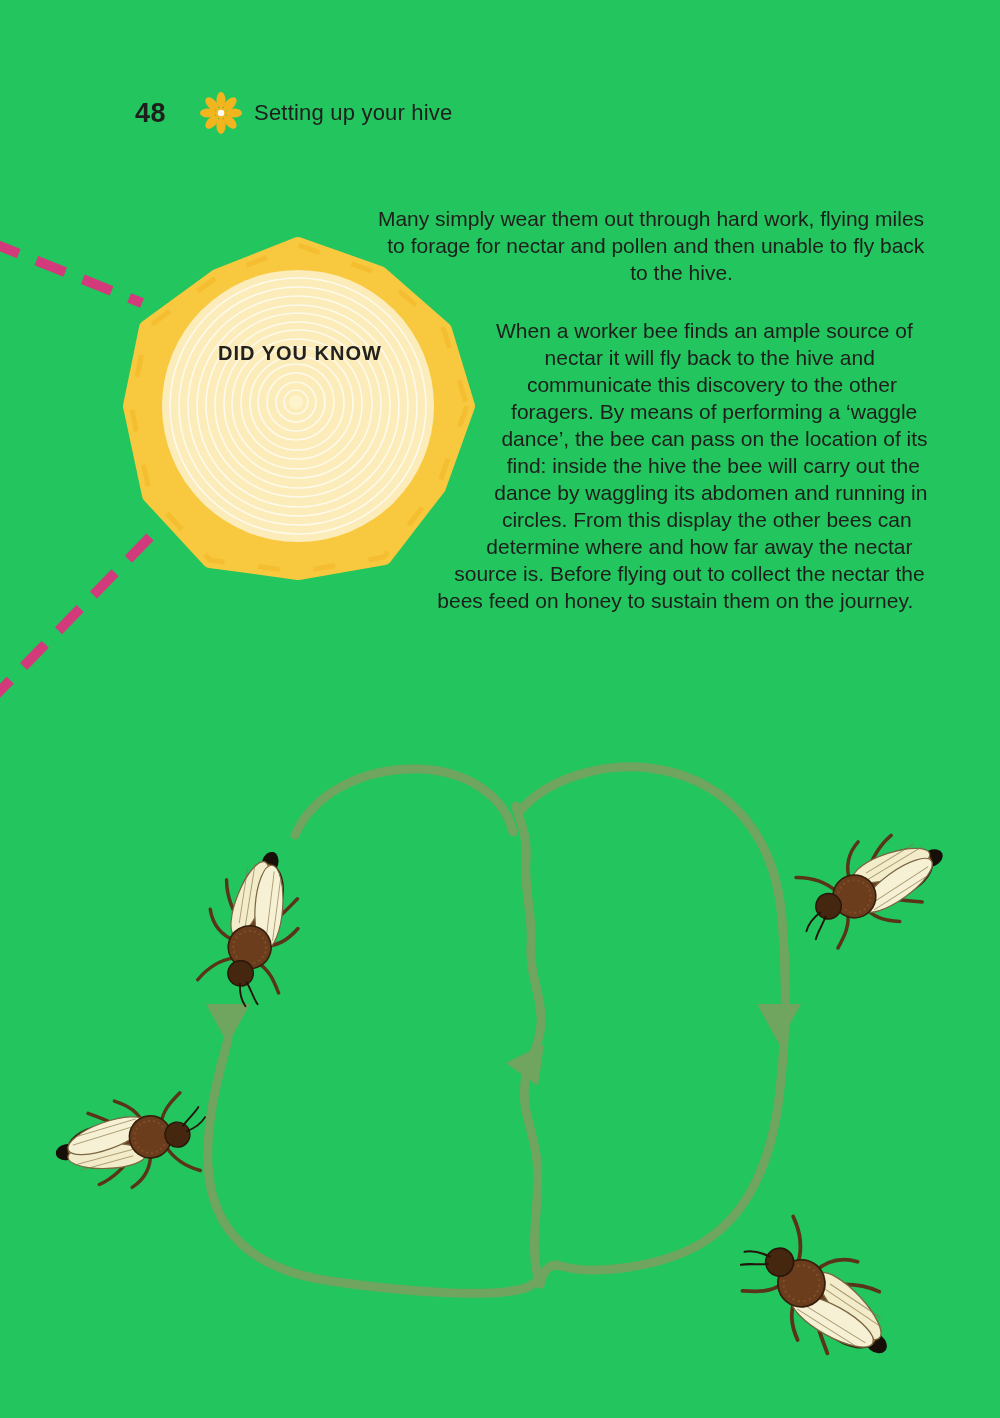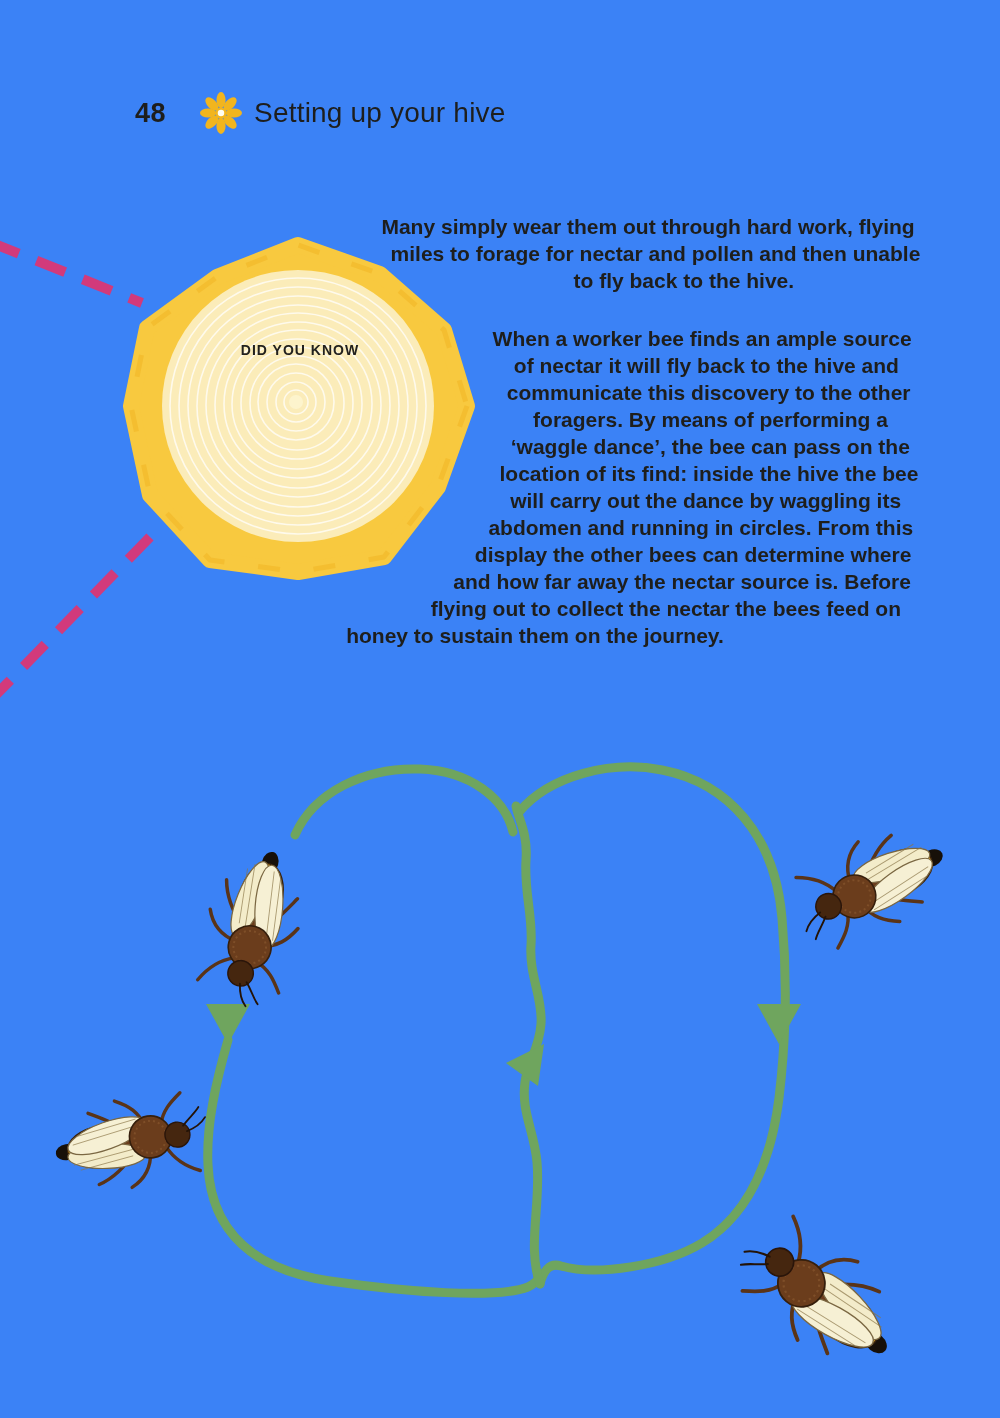--- a/index.html
+++ b/index.html
@@ -1,34 +1,34 @@
 <!DOCTYPE html>
 <html><head>
 <meta charset="utf-8">
 <style>
   html,body{margin:0;padding:0;background:#ffffff;}
   .page{
-    position:relative;width:1000px;height:1418px;background:#3b82f6;overflow:hidden;
+    position:relative;width:1000px;height:1418px;background:#22c55e;overflow:hidden;
     font-family:"Liberation Sans",sans-serif;color:#1e1e1c;
   }
   
   .header{position:absolute;left:135px;top:92px;display:flex;align-items:center;z-index:3;}
   .page-num{font-size:27px;font-weight:700;letter-spacing:.5px;}
   .flower-wrap{margin:0 12px 0 34px;display:flex;align-items:center;}
-  .title{font-size:28px;font-weight:400;letter-spacing:.2px;}
+  .title{font-size:22px;font-weight:400;letter-spacing:.2px;}
   
   .blob{position:absolute;left:116px;top:226px;z-index:0;}
   
   .dyk{position:absolute;left:194px;top:342px;width:212px;text-align:center;z-index:2;}
-  .dyk-h{font-size:14px;font-weight:700;letter-spacing:1px;margin:0 0 6px 0;color:#22211e;}
+  .dyk-h{font-size:20px;font-weight:700;letter-spacing:1px;margin:0 0 6px 0;color:#22211e;}
   .dyk-b{font-size:21px;line-height:27.5px;margin:0;color:#22211e;}
   
   .copy{position:absolute;left:135px;top:201px;width:800px;z-index:1;
         font-size:21px;line-height:27px;text-align:center;}
-  .copy p{margin:12px;font-weight:bold;}
+  .copy p{margin:4px;}
   .p1{margin-bottom:31px !important;}
   .p2{margin-bottom:55px !important;}
   .shape{
     float:left;width:364px;height:410px;
     shape-outside: polygon(0 0, 228px 0, 242px 54px, 262px 76px, 305px 87px,
       336px 127px, 353px 167px, 363px 228px, 359px 267px, 347px 307px,
       327px 342px, 302px 372px, 277px 392px, 256px 405px, 130px 409px, 0 409px);
   }
   
   .art{position:absolute;left:0;top:0;z-index:1;pointer-events:none;}

